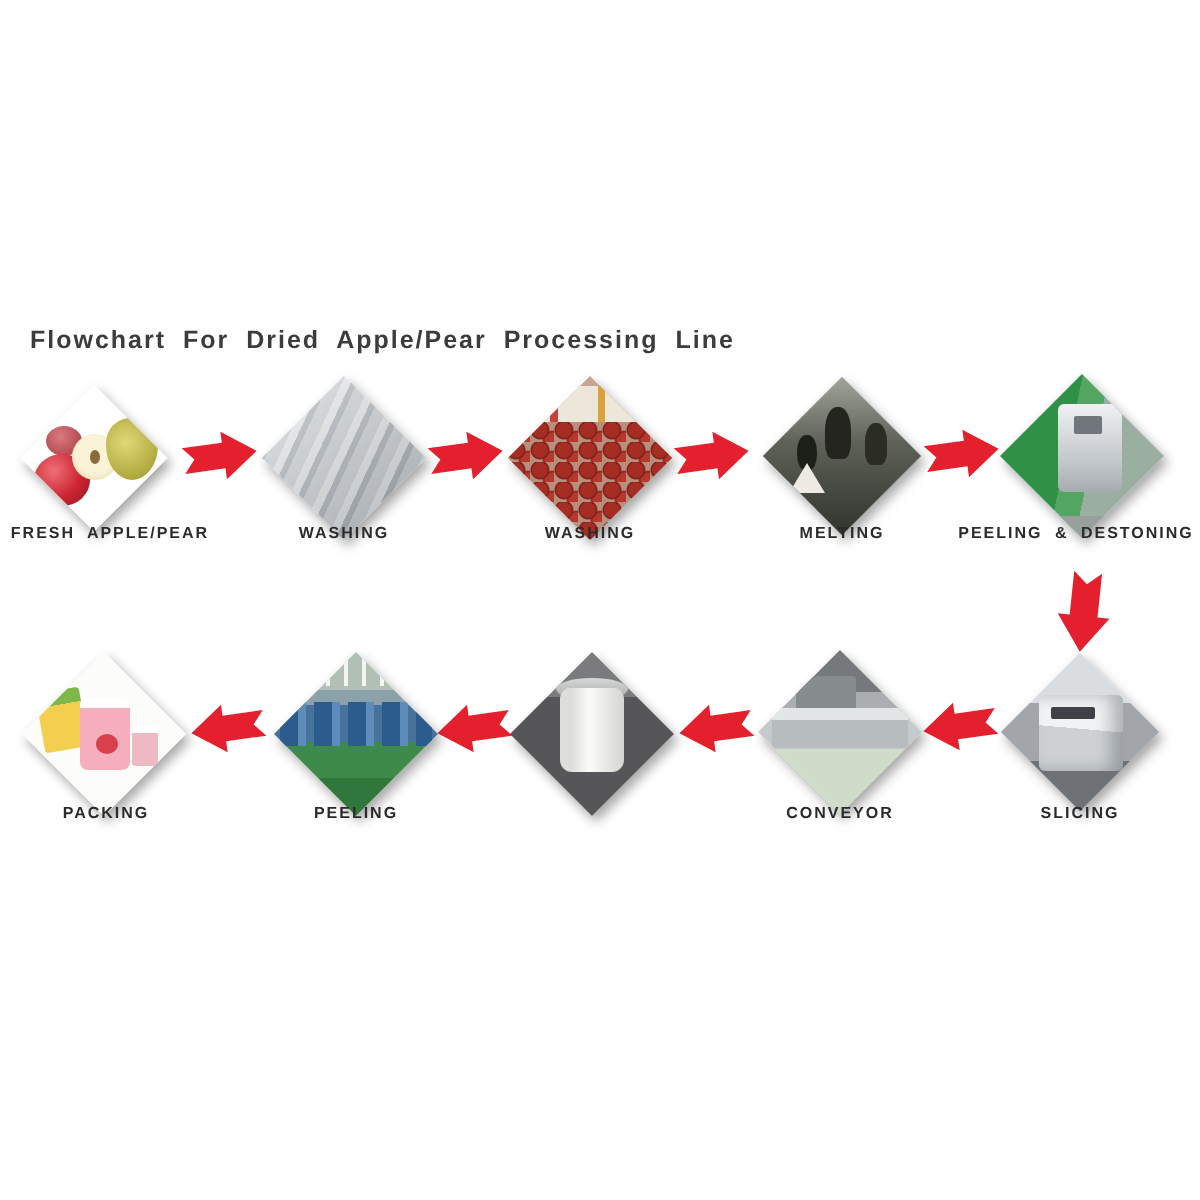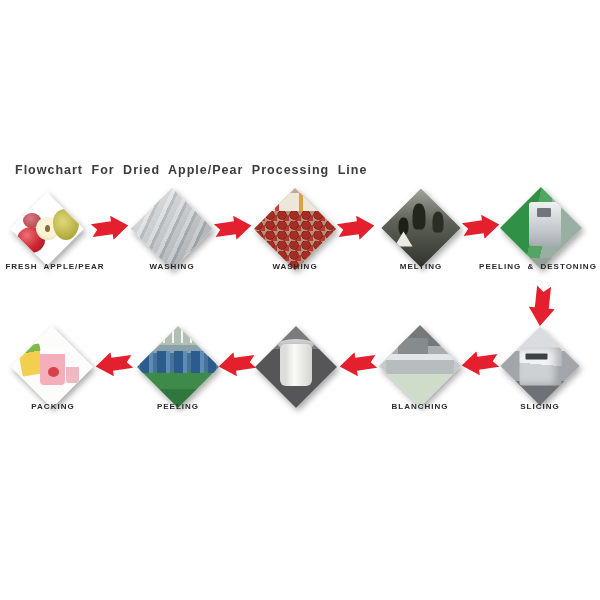--- a/index.html
+++ b/index.html
@@ -193,21 +193,21 @@
   </div>
 
   <div class="dwrap" style="left:391px;top:337px;width:58px;height:58px">
     <div class="diamond">
       <div class="ph art-blanching" style="width:84px;height:84px">
         <div class="shp b-hood"></div>
         <div class="shp b-machine"></div>
       </div>
     </div>
   </div>
-  <div class="slabel" style="left:335px;top:402px">BLANCHING</div>
+  <div class="slabel" style="left:335px;top:402px">CONVEYOR</div>
 
   <div class="arrow" style="left:339px;top:352px;transform:rotate(172deg)">
     <svg width="38" height="24" viewBox="0 0 40 26">
         <polygon fill="currentColor" points="0,6 22,6 22,0 40,13 22,26 22,20 0,20 6,13"></polygon>
       </svg>
   </div>
 
   <div class="dwrap" style="left:267px;top:338px;width:58px;height:58px">
     <div class="diamond">
       <div class="ph art-sugar" style="width:84px;height:84px">

